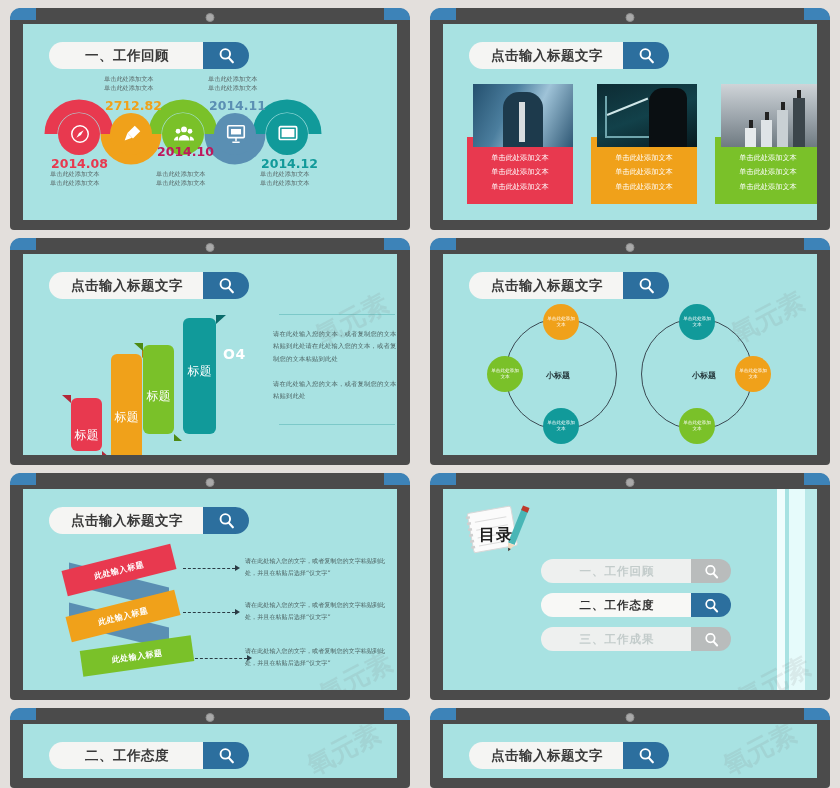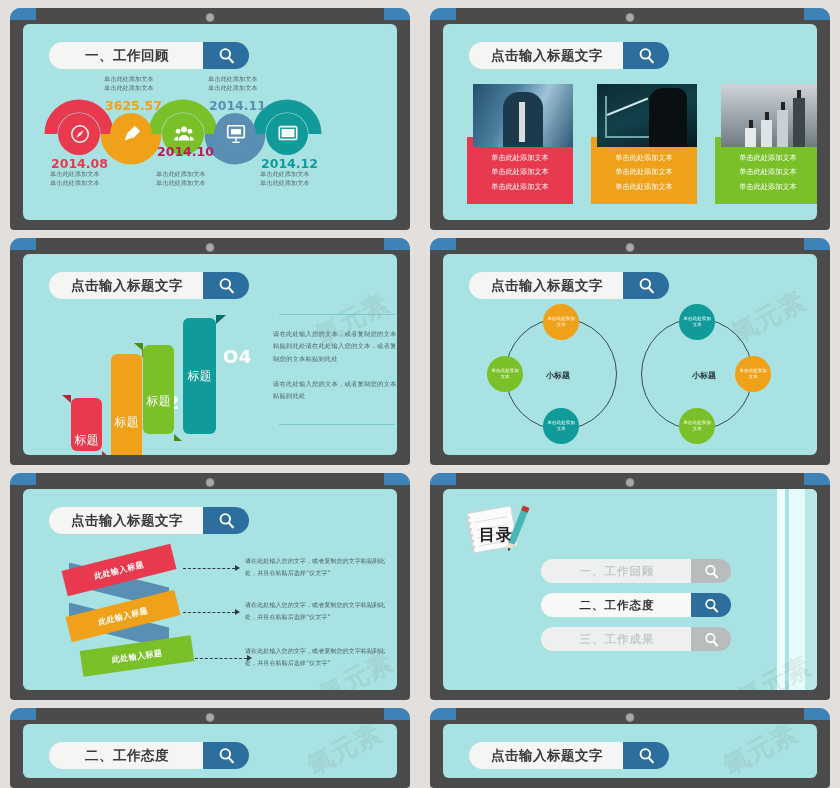--- a/index.html
+++ b/index.html
@@ -36,21 +36,20 @@
   .camera {
     position: absolute; left: 50%; top: 5px; transform: translateX(-50%);
     width: 9px; height: 9px; border-radius: 50%;
     background: #a9a9a9; border: 1px solid #8d8d8d;
   }
   .screen {
     position: relative;
     width: 100%; height: 100%;
     background: #a8e2e2;
     overflow: hidden;
-    border-radius: 6px;
   }
   
   .searchbar {
     position: absolute; left: 26px; top: 18px;
     display: flex; align-items: center;
     width: 200px; height: 27px;
   }
   .searchbar .pill {
     flex: 1; height: 100%;
     background: #f5f5f3;
@@ -90,21 +89,21 @@
     margin-top: -10px; padding: 14px 6px 10px 6px;
     text-align: center; color: #fff; font-size: 7.2px; line-height: 2.0;
   }
   .ph1 { background: linear-gradient(115deg,#24506e 0%,#4b7e9e 35%,#9fc3d8 60%,#2e5774 100%); }
   .ph2 { background: linear-gradient(160deg,#0d2b33 0%,#12414a 50%,#071a1f 100%); }
   .ph3 { background: linear-gradient(180deg,#cfd4d8 0%,#9aa3aa 55%,#6f7a81 100%); }
   .ph-fig { position: absolute; background: #10171c; }
   
   .ribbons { position: absolute; left: 48px; top: 62px; width: 180px; height: 135px; }
   .rb { position: absolute; border-radius: 6px; color: #fff; text-align: center; }
-  .rb .num { font-size: 18px; font-weight: bold; letter-spacing: .5px; padding-left: 40px; }
+  .rb .num { font-size: 14px; font-weight: bold; letter-spacing: .5px; padding-left: 40px; }
   .rb .sub { font-size: 12px; margin-top: 1px; }
   .rb-tail { position: absolute; width: 0; height: 0; }
   .body-col { position: absolute; left: 250px; top: 60px; width: 128px; }
   .hr-line { height: 1px; background: #7cc9c9; margin: 0 6px; }
   .body-p { font-size: 6.3px; color: #4d6464; line-height: 1.95; margin: 13px 0; letter-spacing: .2px; }
   
   .venn { position: absolute; left: 0; top: 52px; width: 100%; height: 140px; padding-left: 11px; }
   .ring { position: absolute; width: 112px; height: 112px; border: 1.6px solid #3b4a53; border-radius: 50%; }
   .bubble {
     position: absolute; width: 36px; height: 36px; border-radius: 50%;
@@ -221,21 +220,21 @@
               </svg>
           </div>
           <div class="tl-node" style="left:245px;top:42px">
             <svg viewBox="0 0 24 24">
                 <rect x="2.5" y="4" width="19" height="14" rx="1.4" fill="none" stroke="#fff" stroke-width="1.8"></rect>
                 <rect x="5" y="6.5" width="14" height="9" fill="#fff"></rect>
               </svg>
           </div>
 
           <div class="tl-lbl" style="left:28px;top:84px;color:#e8394f">2014.08</div>
-          <div class="tl-lbl" style="left:82px;top:26px;color:#f0a11a">3625.57</div>
+          <div class="tl-lbl" style="left:82px;top:26px;color:#f0a11a">2712.82</div>
           <div class="tl-lbl" style="left:134px;top:72px;color:#be185d">2014.10</div>
           <div class="tl-lbl" style="left:186px;top:26px;color:#5a8fb3">2014.11</div>
           <div class="tl-lbl" style="left:238px;top:84px;color:#119a9a">2014.12</div>
 
           <div class="tl-txt" style="left:27px;top:98px">
             <div>单击此处添加文本</div>
             <div>单击此处添加文本</div>
           </div>
           <div class="tl-txt" style="left:81px;top:3px">
             <div>单击此处添加文本</div>

